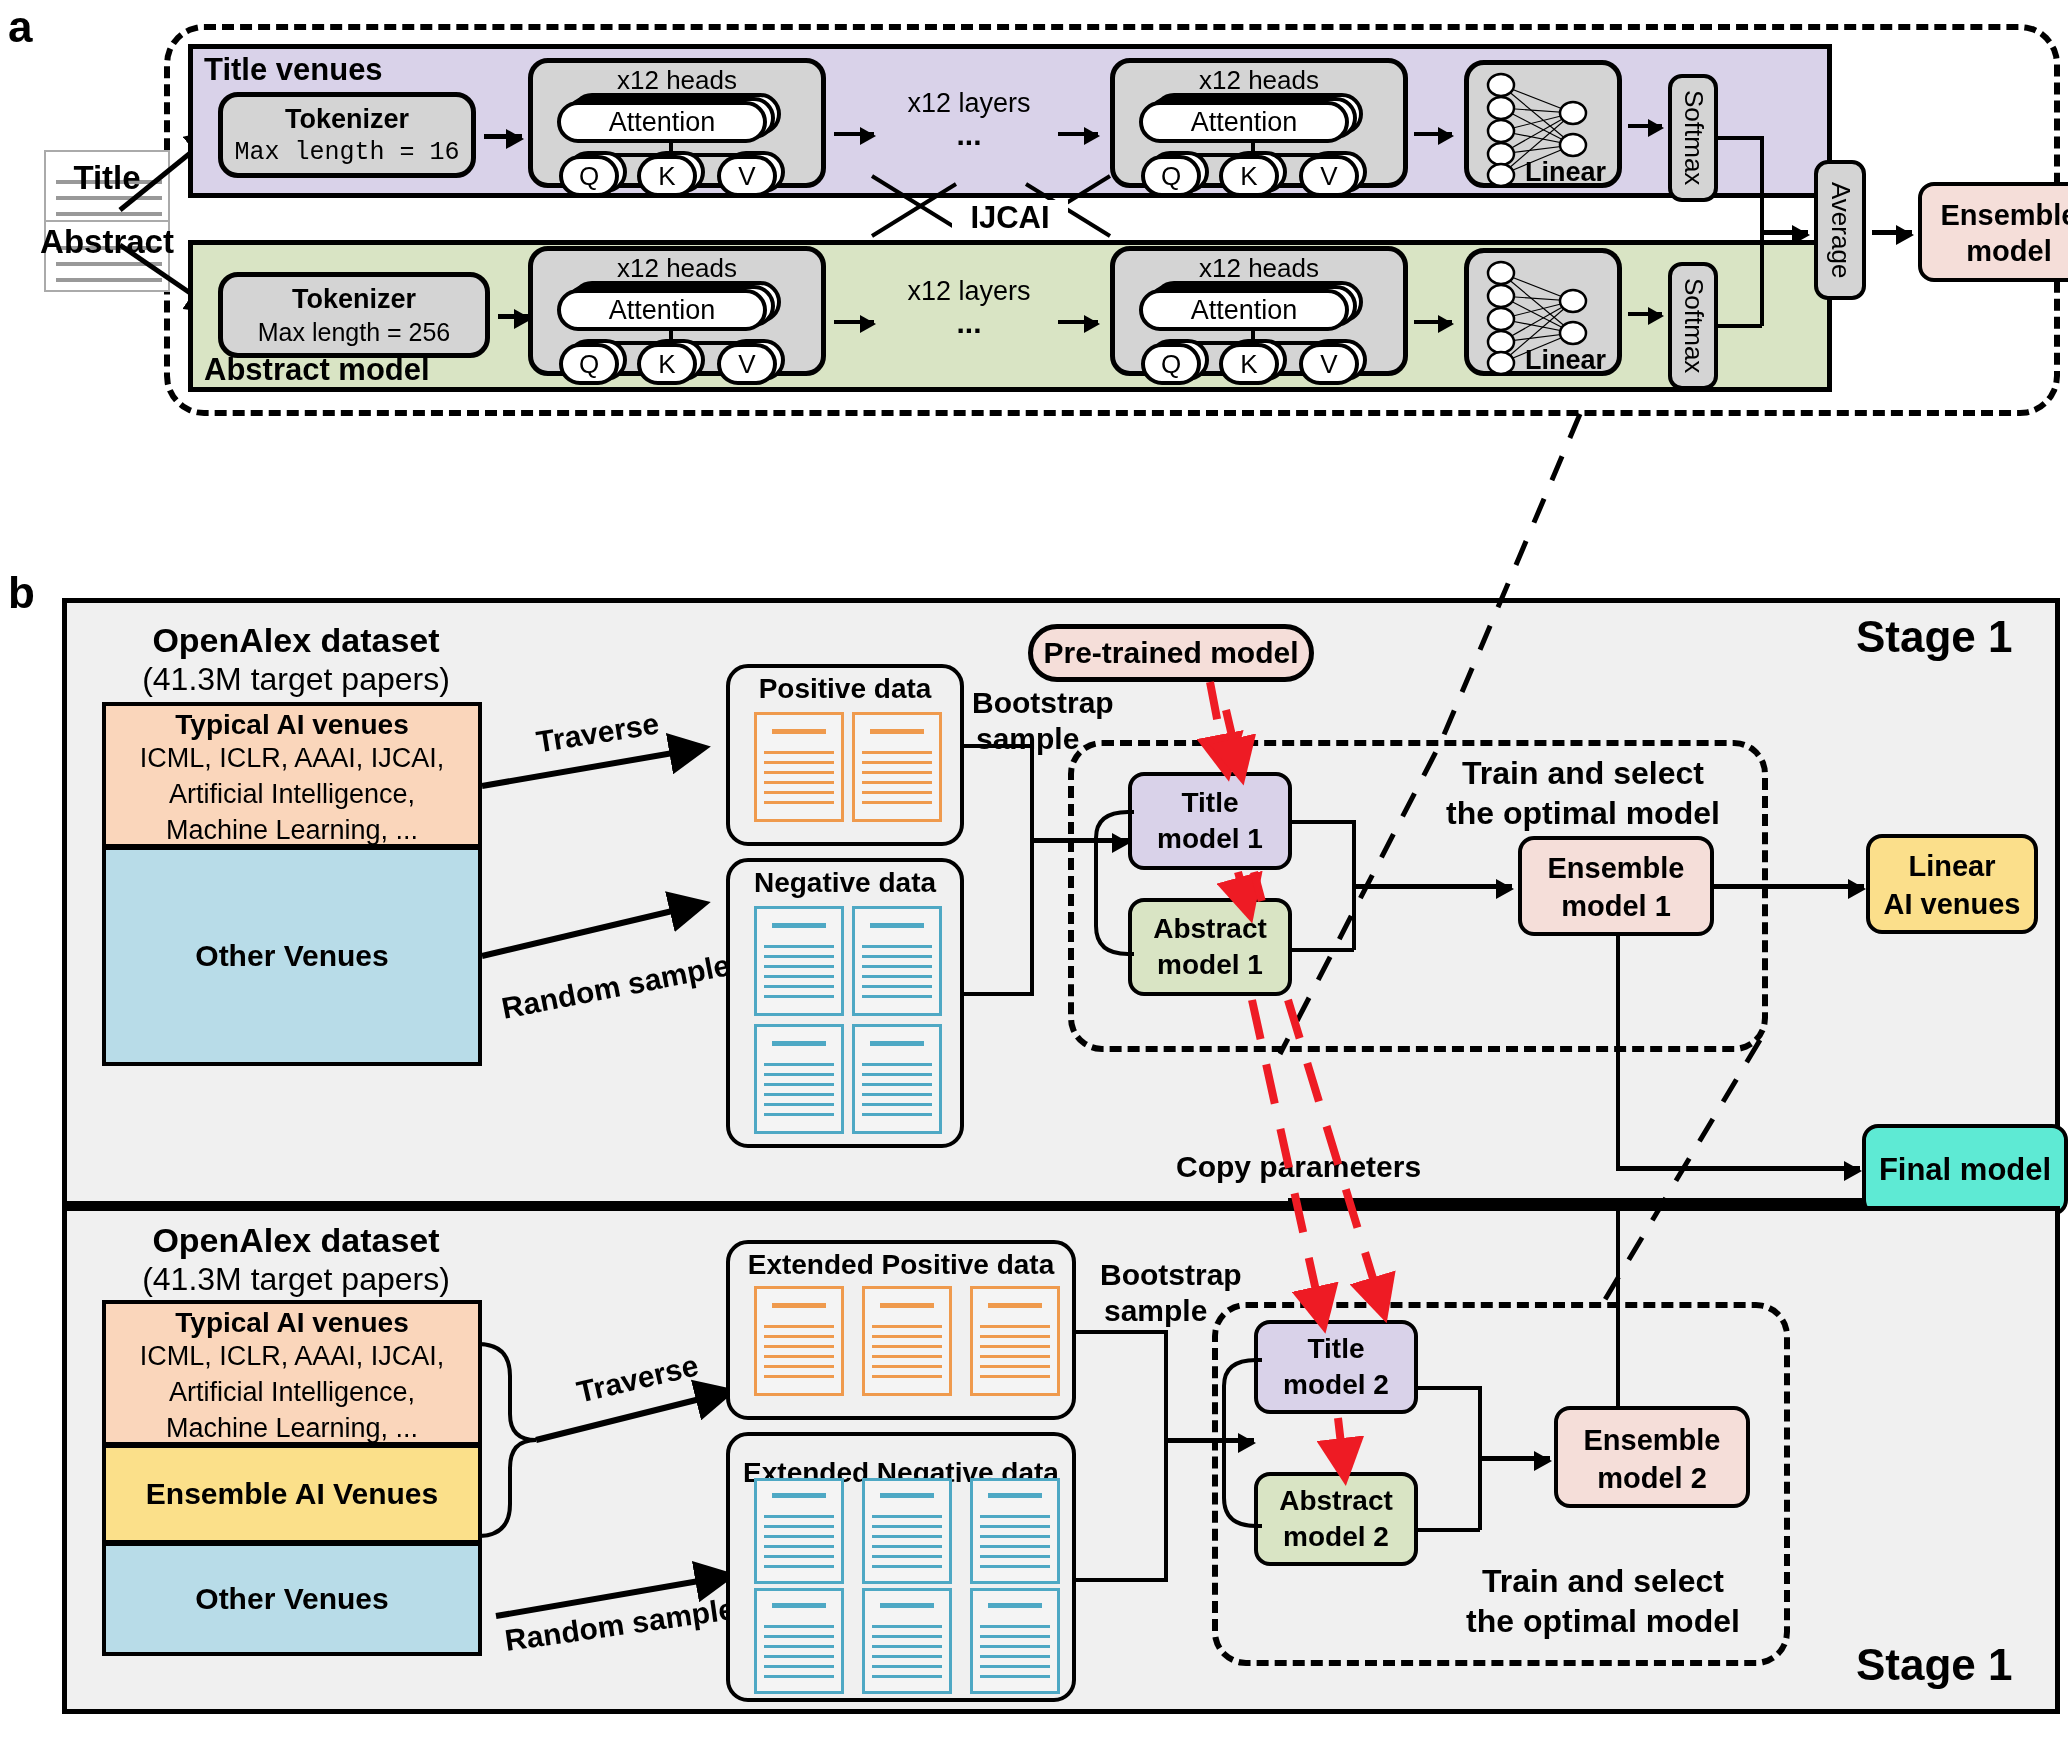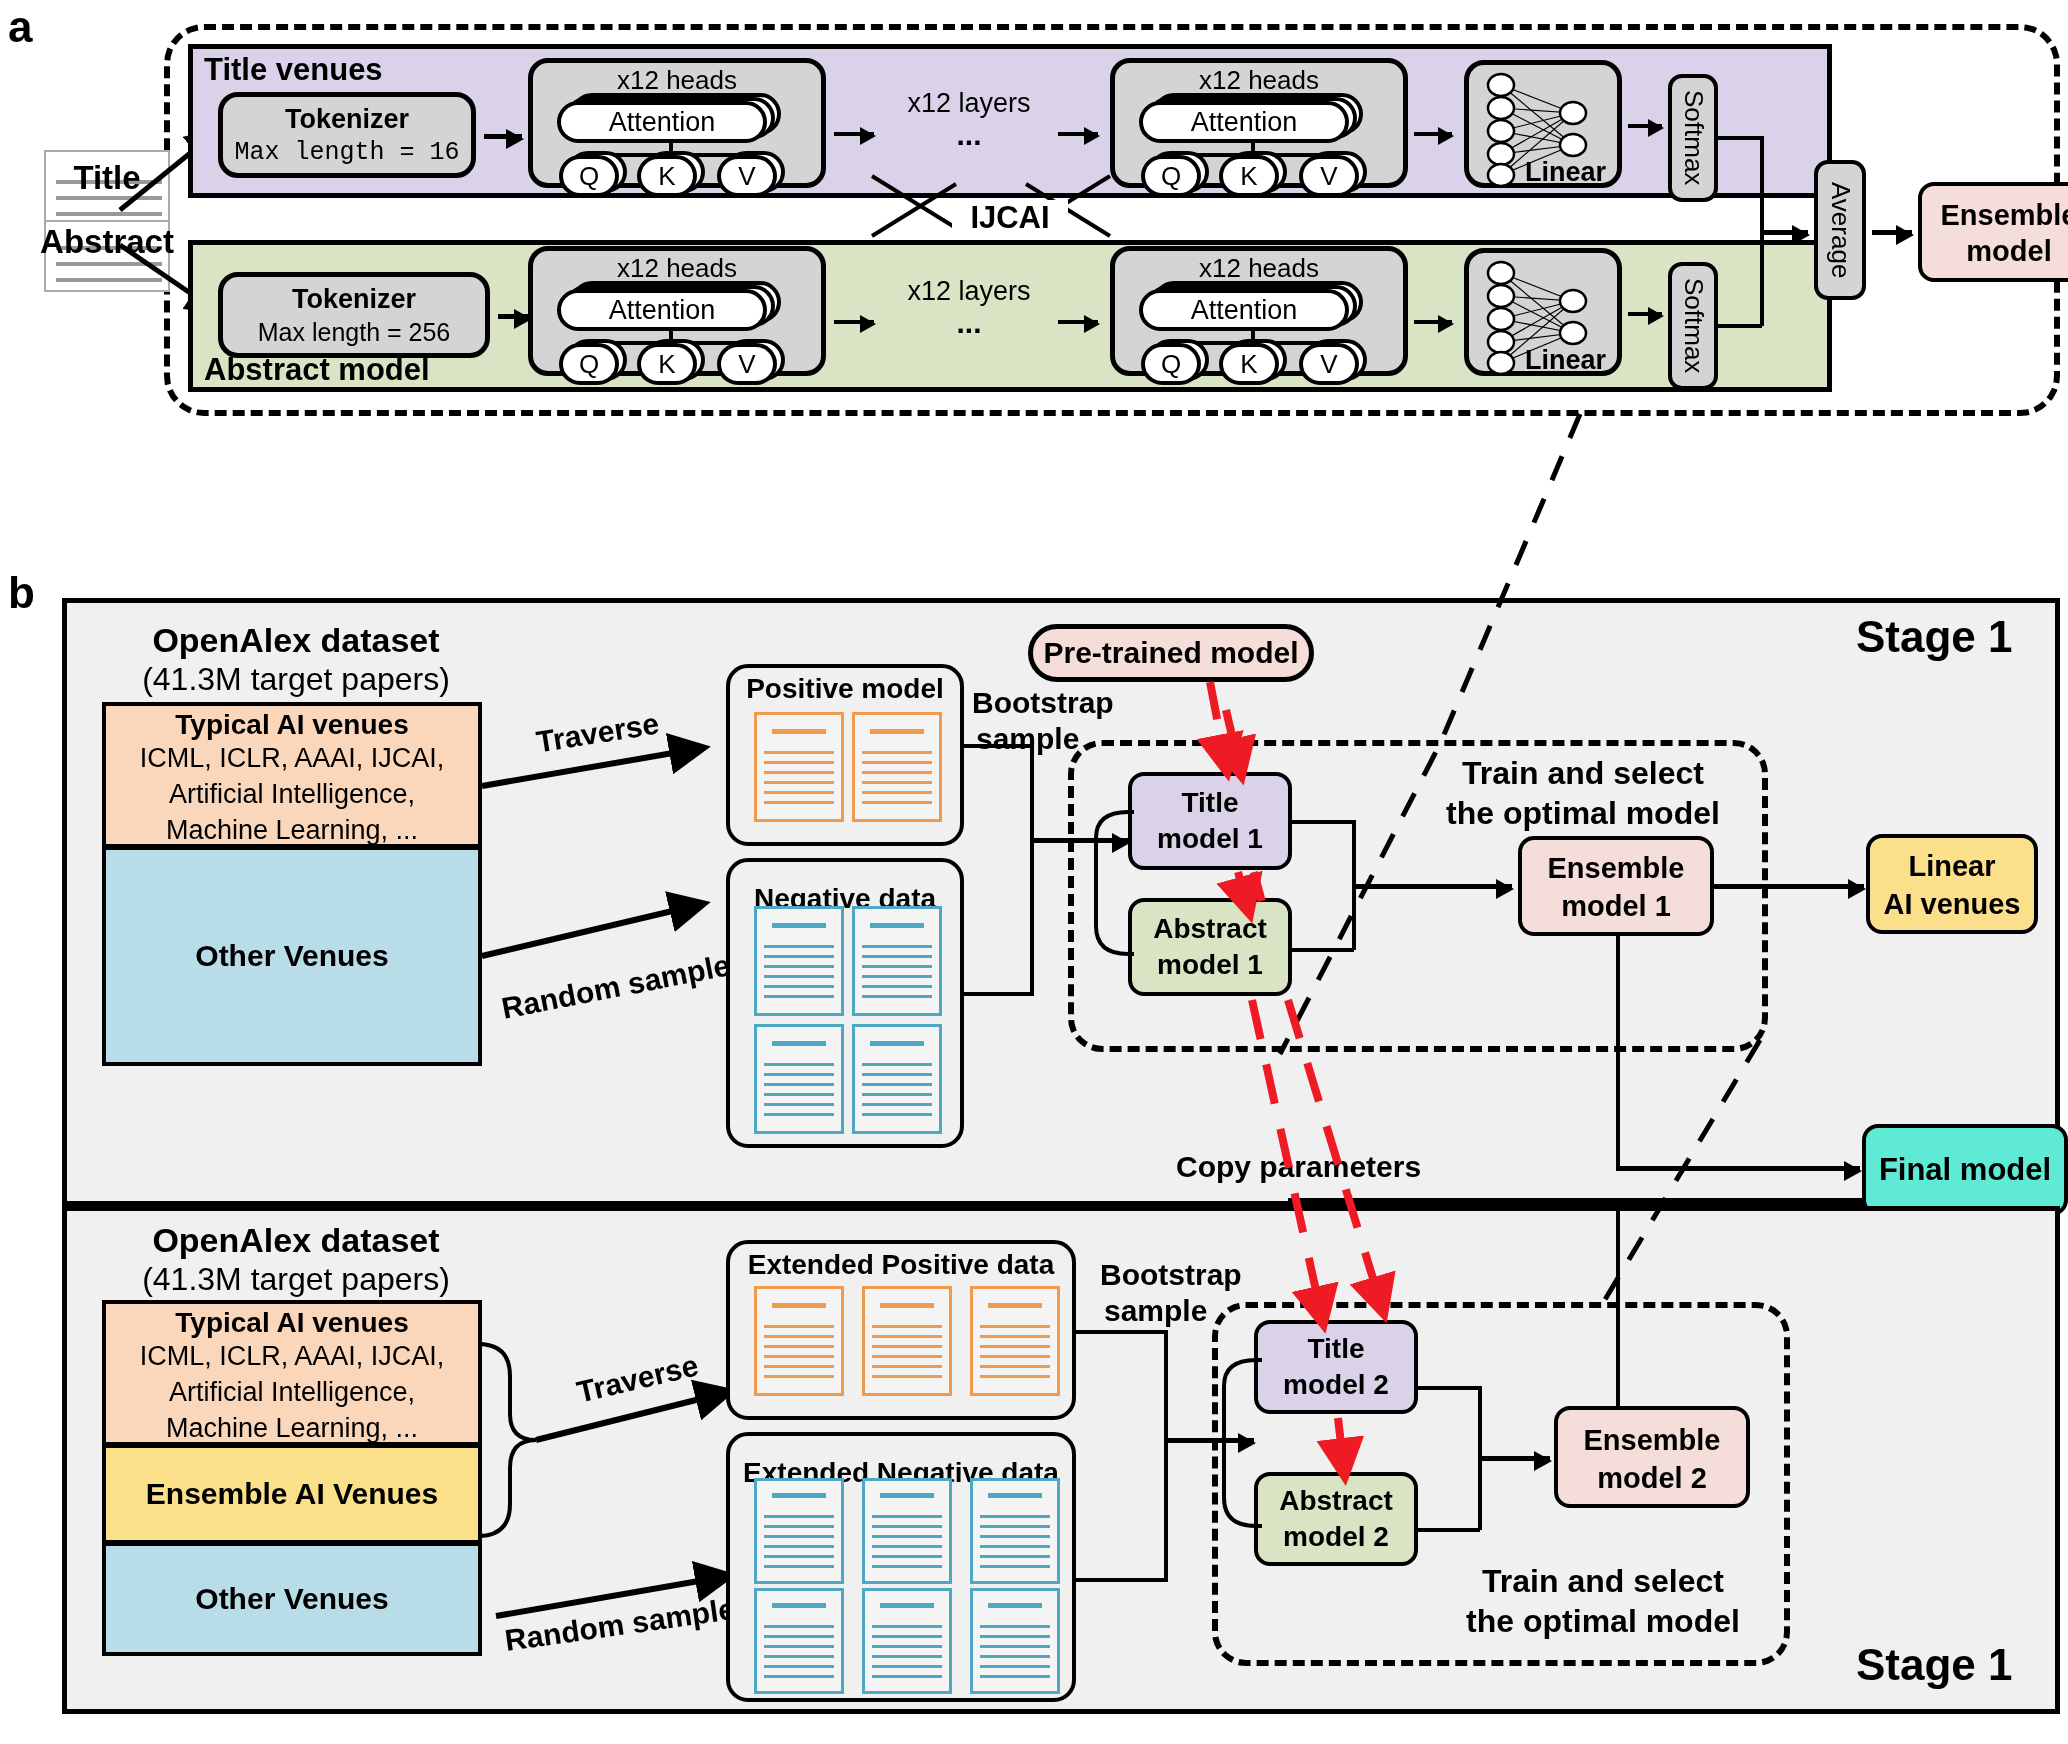--- a/index.html
+++ b/index.html
@@ -289,21 +289,21 @@
       <polygon points="0 0, 7 3.5, 0 7" fill="#000"></polygon>
     </marker>
   </defs>
   <line x1="0" y1="96" x2="220" y2="58" stroke="#000" stroke-width="6" marker-end="url(#ah2)"></line>
   <line x1="0" y1="266" x2="220" y2="214" stroke="#000" stroke-width="6" marker-end="url(#ah2)"></line>
 </svg>
 <div class="abs bold" style="left:536px;top:716px;font-size:30px;transform:rotate(-9deg);">Traverse</div>
 <div class="abs bold" style="left:500px;top:970px;font-size:30px;transform:rotate(-11deg);">Random sample</div>
 
 <div class="abs doc-card" style="left:726px;top:664px;width:238px;height:182px;">
-  <div class="abs ctr bold" style="left:0;top:4px;width:100%;height:34px;font-size:28px;">Positive model</div>
+  <div class="abs ctr bold" style="left:0;top:4px;width:100%;height:34px;font-size:28px;">Positive data</div>
   <div class="paper" style="left:24px;top:44px;width:84px;height:104px;border-color:#ef9a4d;">
     <div class="ttl" style="top:14px;background:#ef9a4d;"></div>
     <div class="ln" style="top:36px;background:#ef9a4d;"></div>
       <div class="ln" style="top:46px;background:#ef9a4d;"></div>
     <div class="ln" style="top:56px;background:#ef9a4d;"></div>
       <div class="ln" style="top:66px;background:#ef9a4d;"></div>
     <div class="ln" style="top:76px;background:#ef9a4d;"></div>
       <div class="ln" style="top:86px;background:#ef9a4d;"></div>
   </div>
   <div class="paper" style="left:122px;top:44px;width:84px;height:104px;border-color:#ef9a4d;">
@@ -311,21 +311,21 @@
     <div class="ln" style="top:36px;background:#ef9a4d;"></div>
       <div class="ln" style="top:46px;background:#ef9a4d;"></div>
     <div class="ln" style="top:56px;background:#ef9a4d;"></div>
       <div class="ln" style="top:66px;background:#ef9a4d;"></div>
     <div class="ln" style="top:76px;background:#ef9a4d;"></div>
       <div class="ln" style="top:86px;background:#ef9a4d;"></div>
   </div>
 </div>
 
 <div class="abs doc-card" style="left:726px;top:858px;width:238px;height:290px;">
-  <div class="abs ctr bold" style="left:0;top:20px;width:100%;height:34px;font-size:28px;">Negative data</div>
+  <div class="abs ctr bold" style="left:0;top:4px;width:100%;height:34px;font-size:28px;">Negative data</div>
   <div class="paper" style="left:24px;top:44px;width:84px;height:104px;border-color:#4ea8c4;">
     <div class="ttl" style="top:14px;background:#4ea8c4;"></div>
     <div class="ln" style="top:36px;background:#4ea8c4;"></div>
       <div class="ln" style="top:46px;background:#4ea8c4;"></div>
     <div class="ln" style="top:56px;background:#4ea8c4;"></div>
       <div class="ln" style="top:66px;background:#4ea8c4;"></div>
     <div class="ln" style="top:76px;background:#4ea8c4;"></div>
       <div class="ln" style="top:86px;background:#4ea8c4;"></div>
   </div>
   <div class="paper" style="left:122px;top:44px;width:84px;height:104px;border-color:#4ea8c4;">

